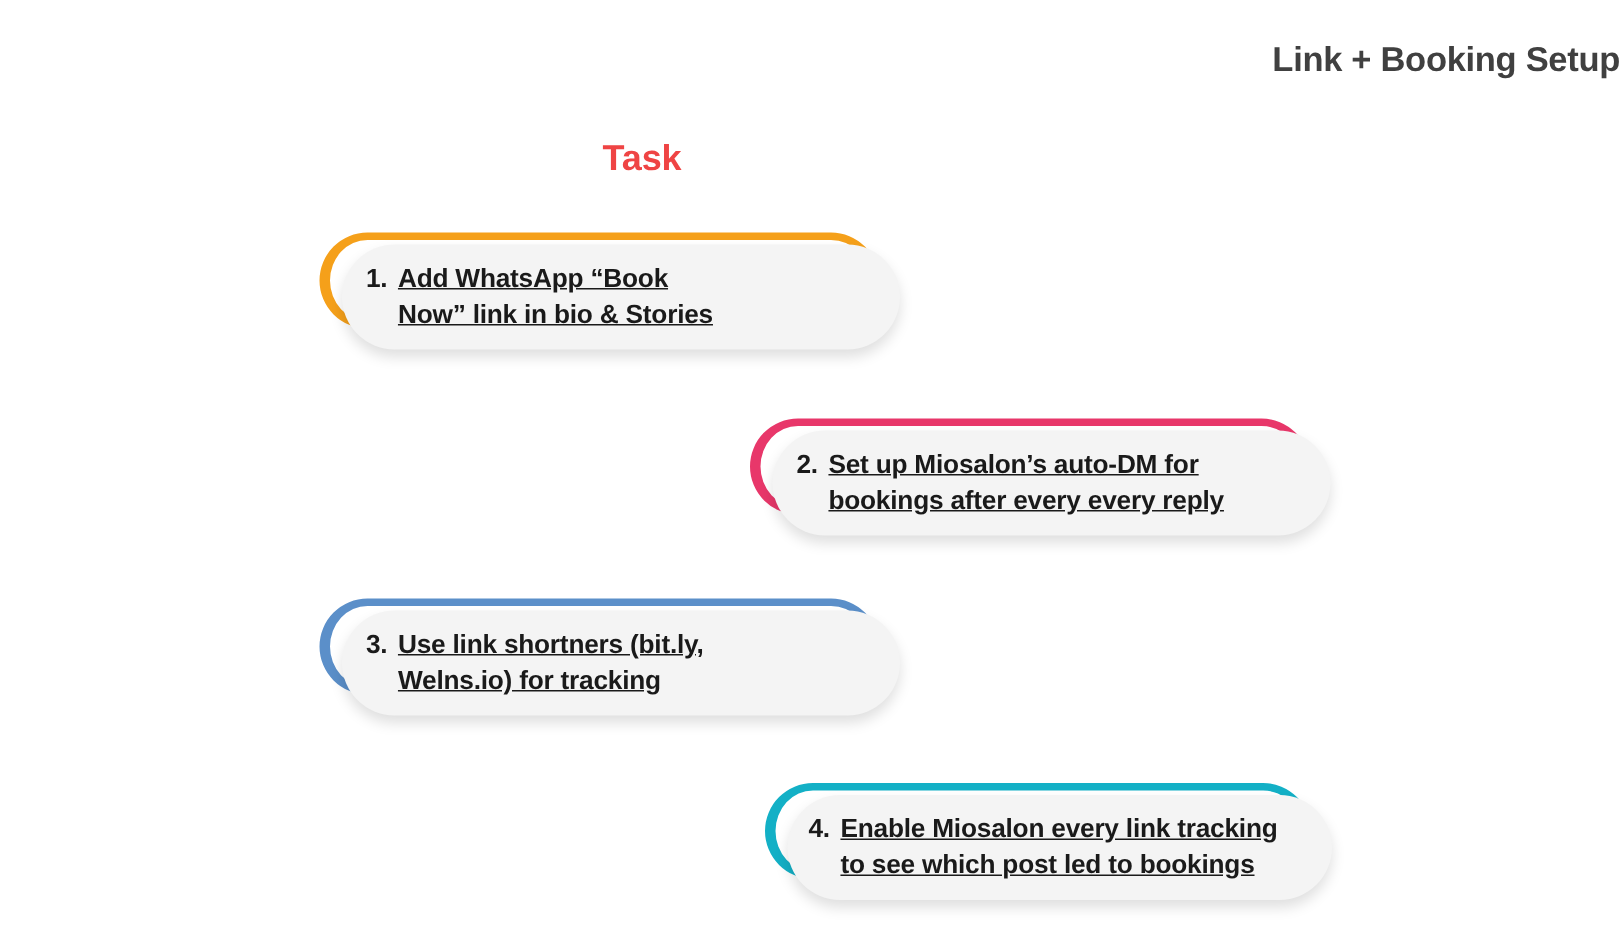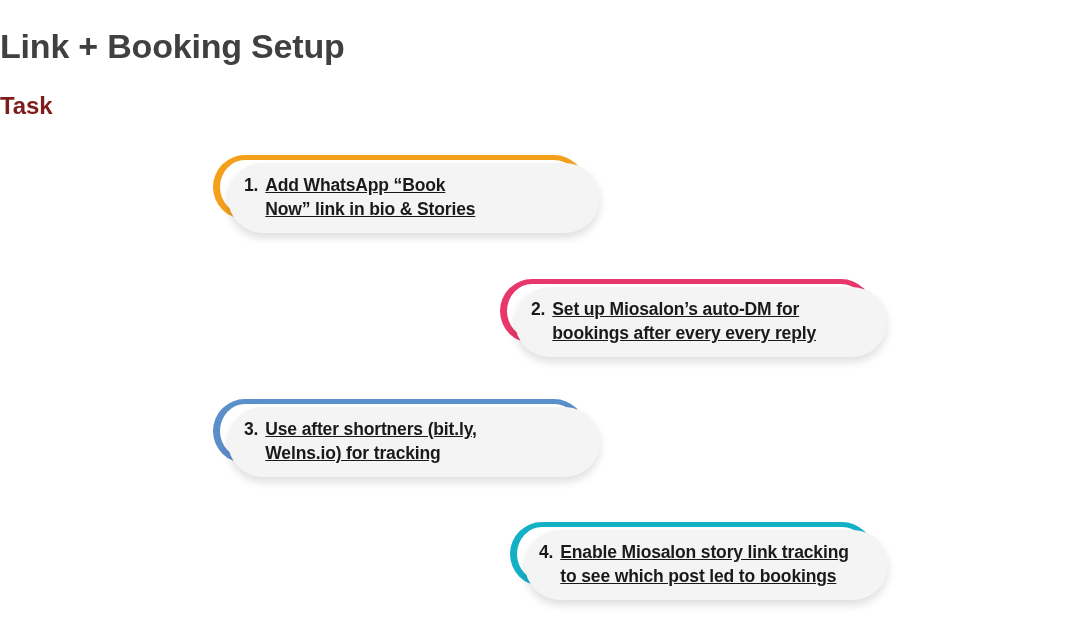--- a/index.html
+++ b/index.html
@@ -14,36 +14,37 @@
     overflow: hidden;
     font-family: "Liberation Sans", "DejaVu Sans", sans-serif;
     -webkit-font-smoothing: antialiased;
   }
 
   .page-title {
     position: absolute;
     left: 0;
     top: 26px;
     width: 1080px;
-    text-align: left;
-    font-size: 34px;
+    text-align: right;
+    font-size: 23px;
     font-weight: bold;
     color: #404040;
     letter-spacing: -0.2px;
     line-height: 1.2;
   }
 
   .section-title {
     position: absolute;
     left: 0;
     top: 92px;
     width: 856px;
+    text-align: center;
     font-size: 24px;
     font-weight: bold;
-    color: #7f1d1d;
+    color: #ef4444;
     letter-spacing: -0.1px;
     line-height: 1.2;
   }
 
   
   .card {
     position: absolute;
     height: 78px;
   }
 
@@ -133,28 +134,28 @@
 bookings after every every reply</span>
     </div>
   </div>
 </div>
 
 <div class="card" id="card-3">
   <div class="ring" style="border-color: rgb(91, 143, 201);"></div>
   <div class="pill">
     <div class="item">
       <span class="num">3.</span>
-      <span class="label">Use after shortners (bit.ly,
+      <span class="label">Use link shortners (bit.ly,
 Welns.io) for tracking</span>
     </div>
   </div>
 </div>
 
 <div class="card" id="card-4">
   <div class="ring" style="border-color: rgb(19, 176, 198);"></div>
   <div class="pill">
     <div class="item">
       <span class="num">4.</span>
-      <span class="label">Enable Miosalon story link tracking
+      <span class="label">Enable Miosalon every link tracking
 to see which post led to bookings</span>
     </div>
   </div>
 </div>
 
 </body></html>

